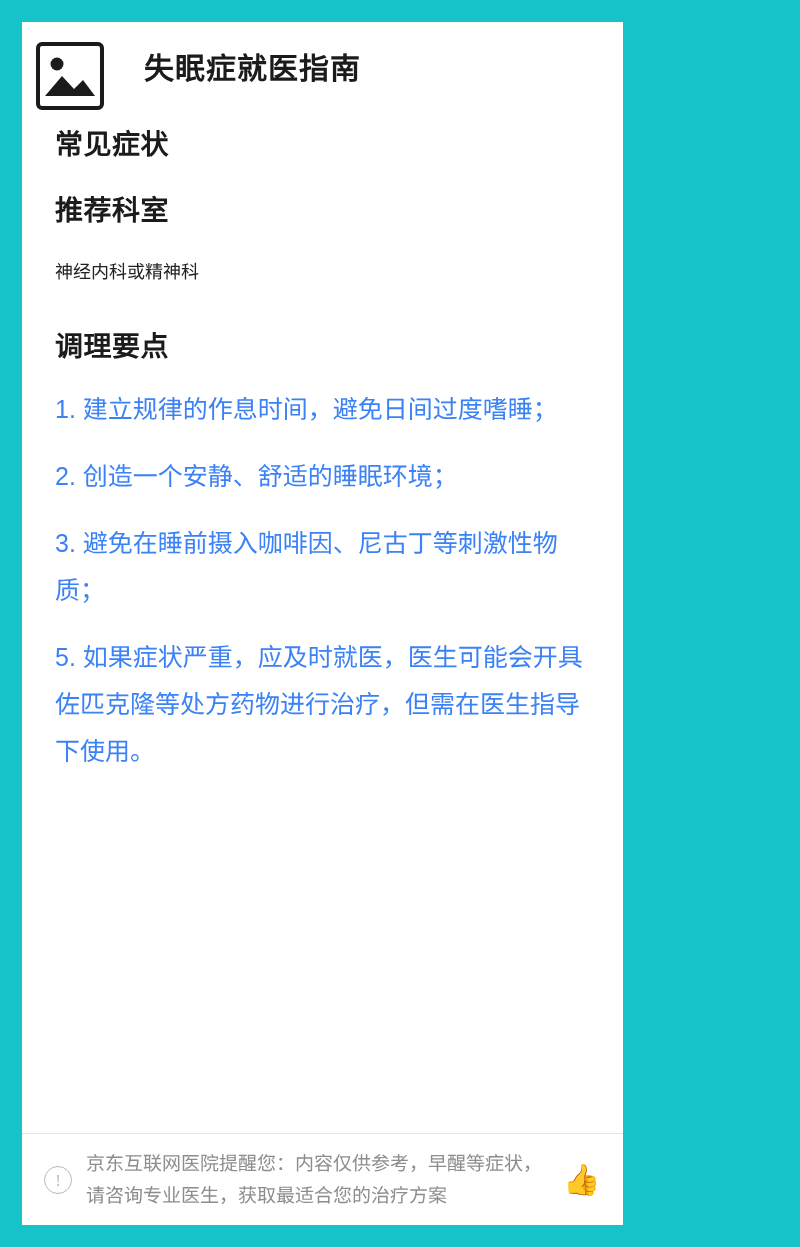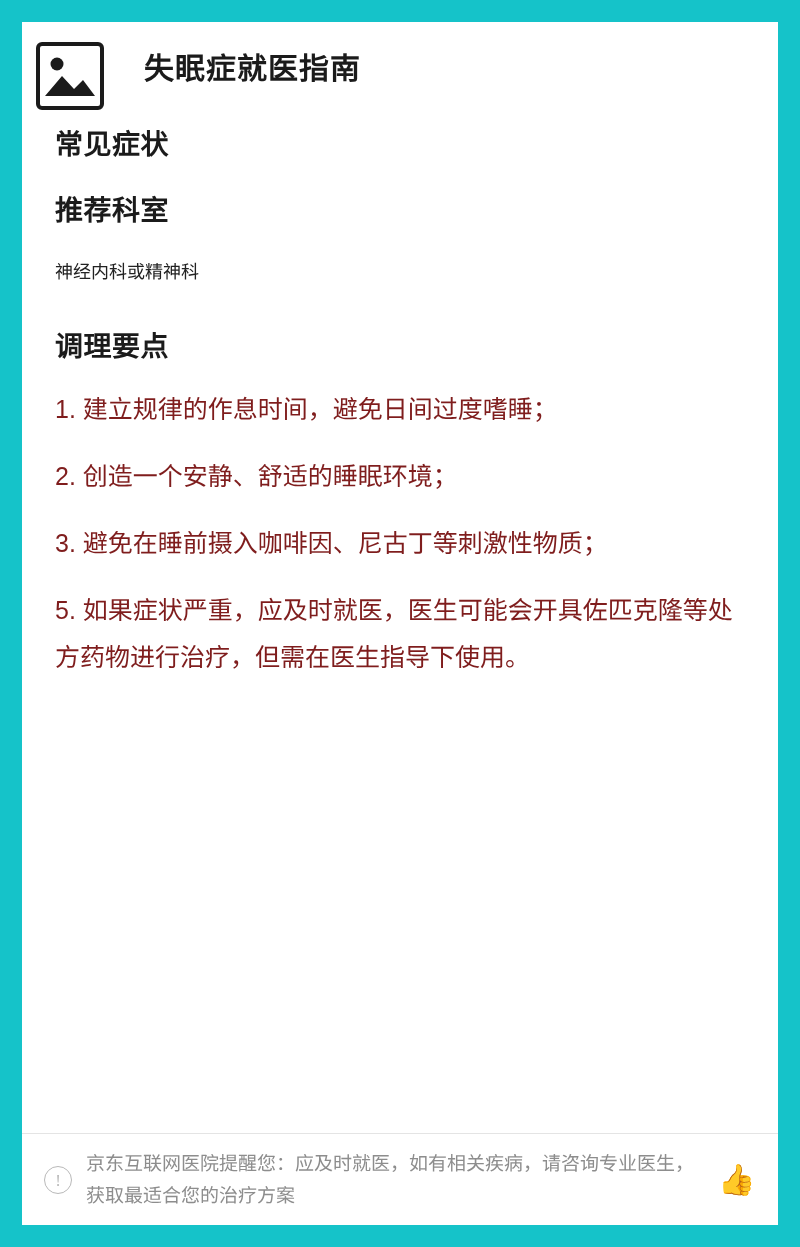--- a/index.html
+++ b/index.html
@@ -16,21 +16,21 @@
   .page {
     position: relative;
     width: 800px;
     height: 1247px;
     box-sizing: border-box;
     padding: 22px 22px 0 22px;
     background: #15c3c9;
   }
   .card {
     position: relative;
-    width: 756px;
+    width: 601px;
     height: 1203px;
     background: #ffffff;
     box-sizing: border-box;
     overflow: hidden;
   }
   
   .header {
     position: relative;
     height: 100px;
     padding: 0;
@@ -78,21 +78,21 @@
     margin: 0 0 30px 0;
   }
   .steps {
     margin: 0;
     padding: 0;
     list-style: none;
   }
   .steps li {
     font-size: 25px;
     line-height: 47px;
-    color: #7f1d1d;
+    color: #3b82f6;
     margin-bottom: 20px;
   }
   
   .footer {
     position: absolute;
     left: 0;
     right: 0;
     bottom: 0;
     height: 92px;
     border-top: 1px solid #e4e4e4;
@@ -161,18 +161,18 @@
       <ul class="steps">
         <li>1. 建立规律的作息时间，避免日间过度嗜睡；</li>
         <li>2. 创造一个安静、舒适的睡眠环境；</li>
         <li>3. 避免在睡前摄入咖啡因、尼古丁等刺激性物质；</li>
         <li>5. 如果症状严重，应及时就医，医生可能会开具佐匹克隆等处方药物进行治疗，但需在医生指导下使用。</li>
       </ul>
     </div>
 
     <div class="footer">
       <span class="footer-icon"></span>
-      <span class="footer-text">京东互联网医院提醒您：应及时就医，如有相关疾病，请咨询专业医生，获取最适合您的治疗方案</span>
+      <span class="footer-text">京东互联网医院提醒您：内容仅供参考，早醒等症状，请咨询专业医生，获取最适合您的治疗方案</span>
       <span class="thumb">👍</span>
     </div>
 
   </div>
 </div>
 
 </body></html>

